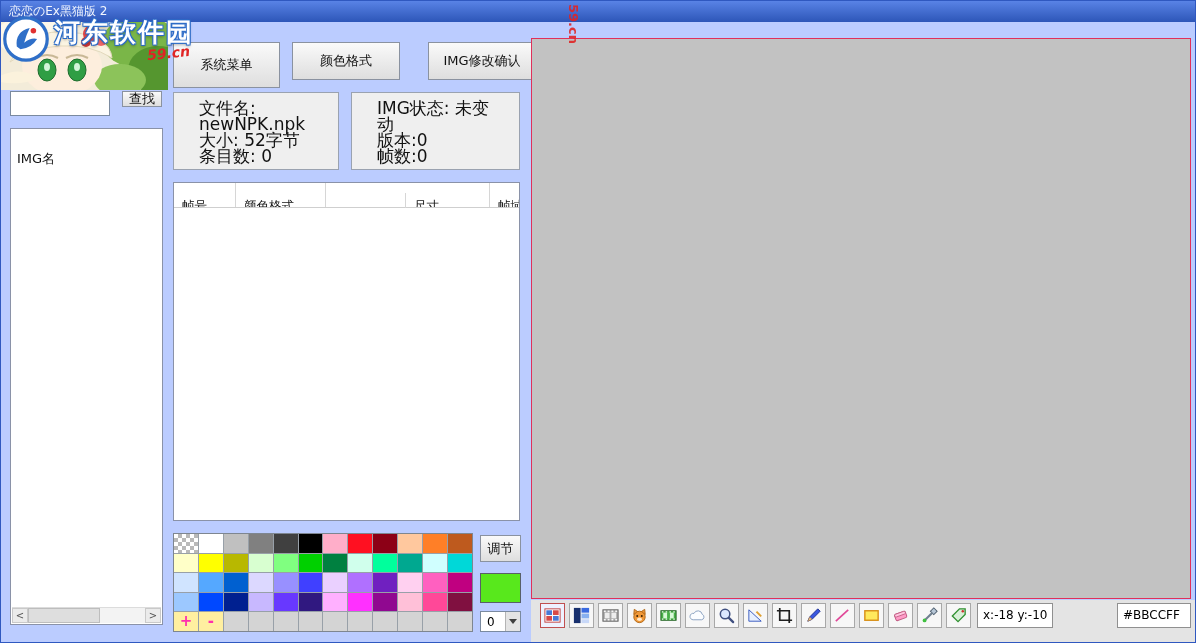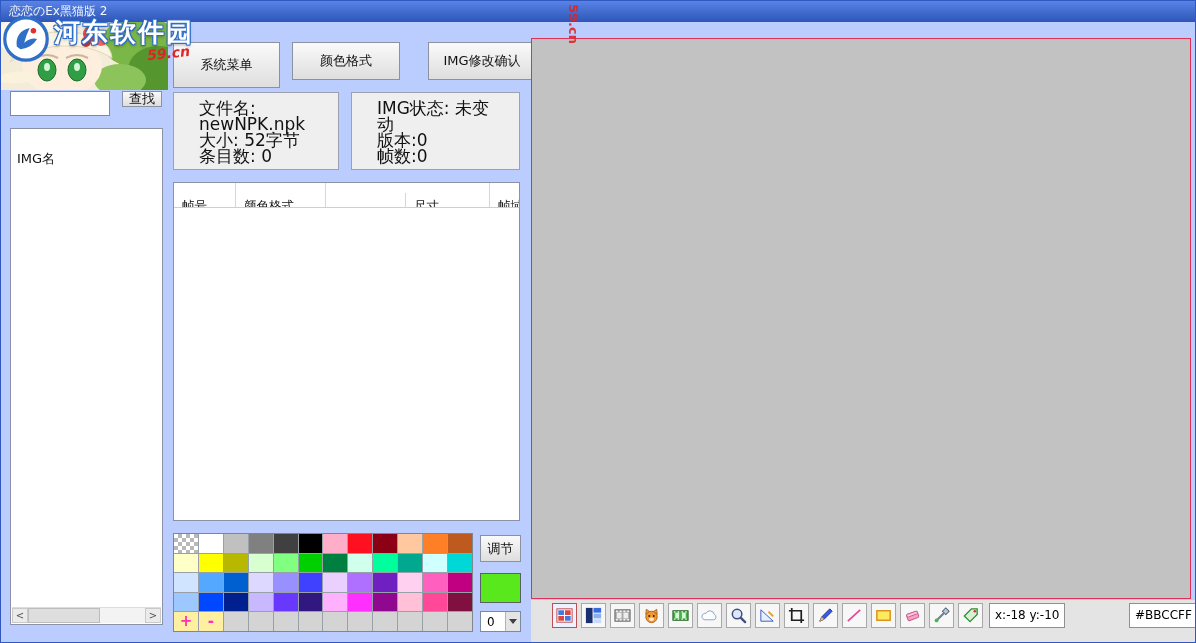--- a/index.html
+++ b/index.html
@@ -67,21 +67,21 @@
 
   .color-preview { position:absolute; left:480px; top:573px; width:41px; height:30px; border:1px solid #586068; }
   .combo { position:absolute; left:480px; top:611px; width:41px; height:21px; background:#fff; border:1px solid #7a8aa0; display:flex; font-size:12px; }
   .combo-value { flex:1; padding:3px 0 0 6px; }
   .combo-arrow { width:15px; background:#e4e4e4; border-left:1px solid #b4b4b4; display:flex; align-items:center; justify-content:center; }
   .tri { width:0; height:0; border-left:4px solid transparent; border-right:4px solid transparent; border-top:5px solid #404040; }
 
   .canvas { position:absolute; left:531px; top:38px; width:660px; height:561px; border:1px solid #e0305a; background:#c2c2c2; }
 
   .toolbar { position:absolute; left:531px; top:600px; right:1px; bottom:1px; background:#e4e4e4;
-    display:flex; align-items:flex-start; padding:3px 0 0 21px; }
+    display:flex; align-items:flex-start; padding:3px 0 0 9px; }
   .tool-btn { width:25px; height:25px; margin-right:4px; background:#f7f7f7; border:1px solid #a8a8a8;
     display:flex; align-items:center; justify-content:center; flex:none; }
   .tool-btn.active { border:1px solid #c05050; background:#eef2ff; }
   .coord-box { width:76px; height:25px; background:#fff; border:1px solid #909090; font-size:12px;
     padding:4px 0 0 5px; margin-left:2px; white-space:nowrap; flex:none; }
   .hex-box { width:74px; height:25px; background:#fff; border:1px solid #909090; font-size:12px;
     padding:4px 0 0 5px; margin-left:64px; white-space:nowrap; flex:none; }
 </style>
 </head>
 <body>

